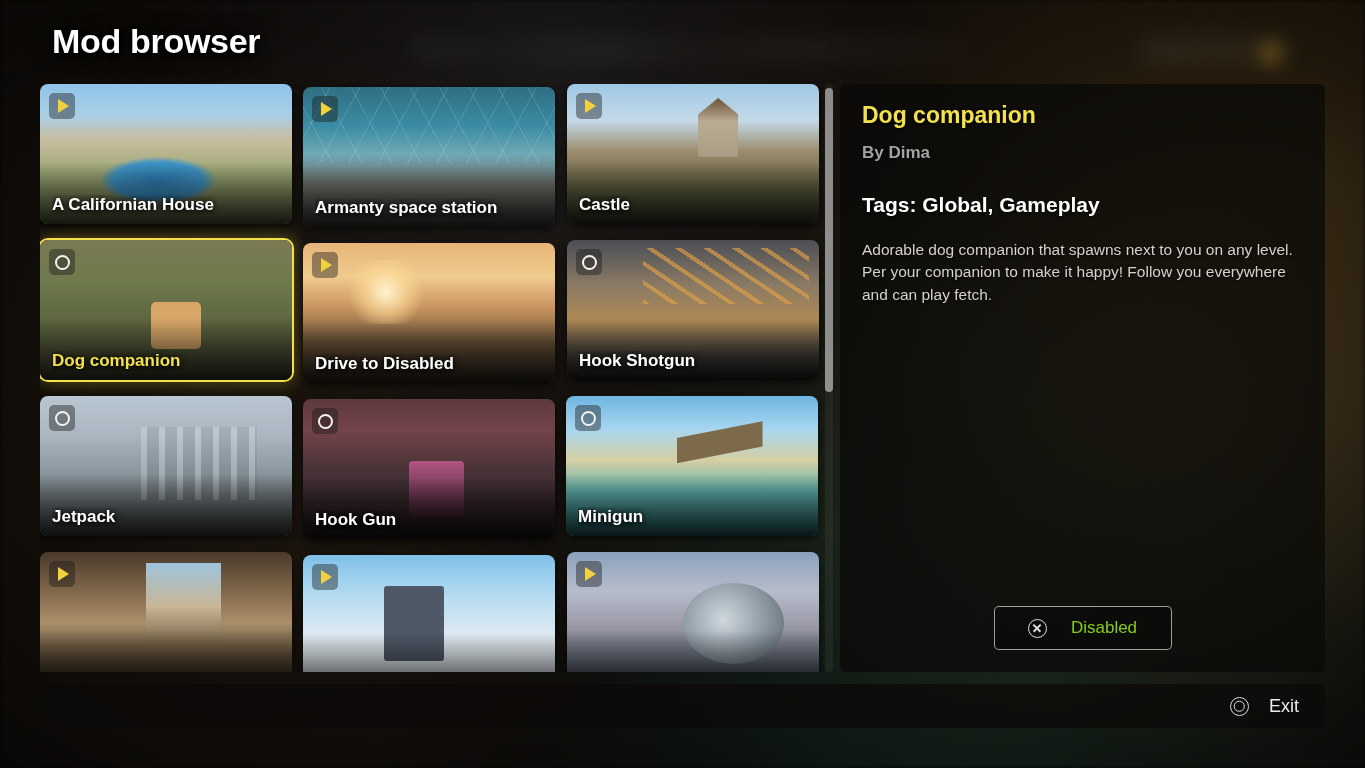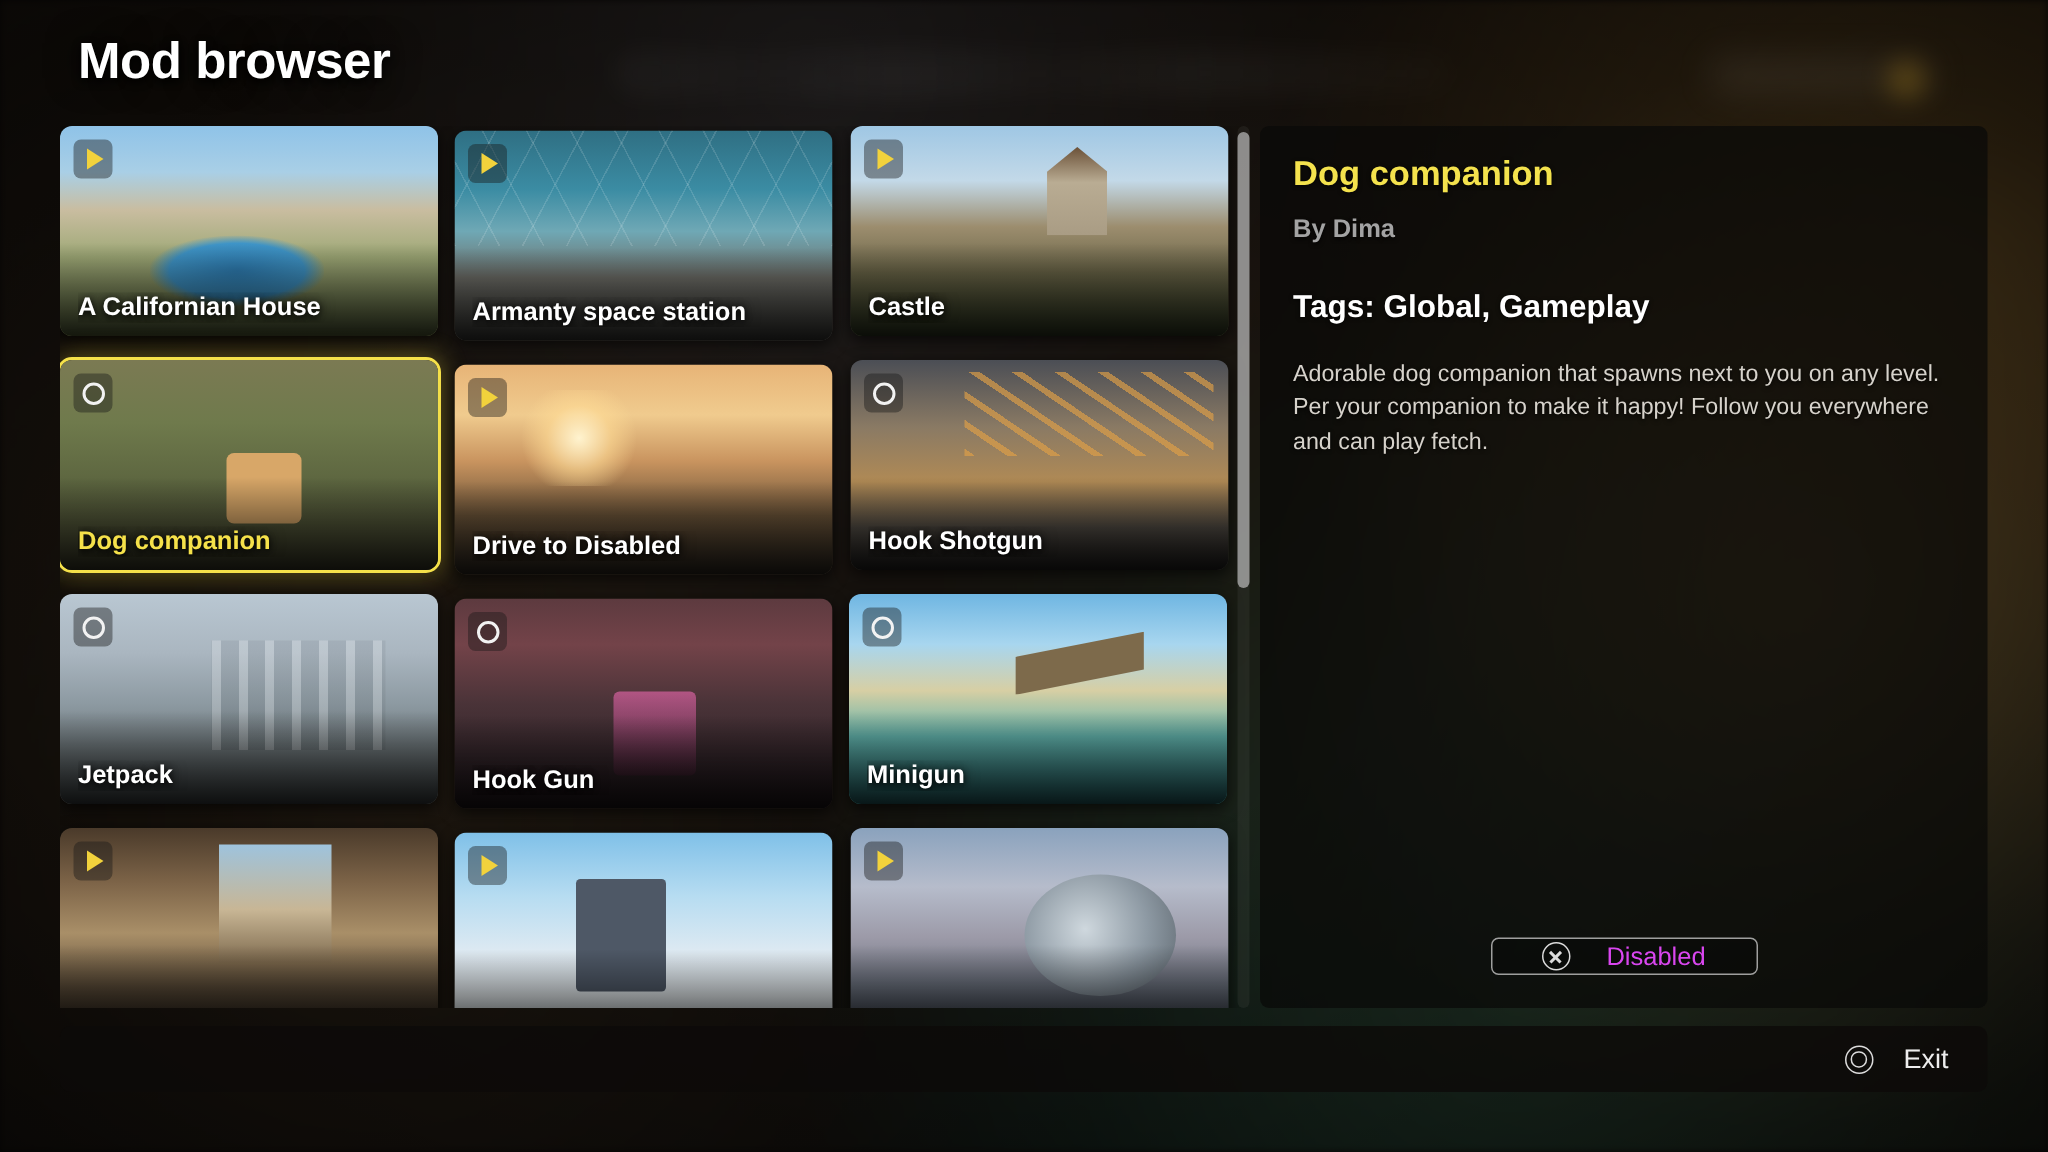--- a/index.html
+++ b/index.html
@@ -269,29 +269,29 @@
   .detail-actions {
     position: absolute;
     left: 0; right: 0;
     bottom: 22px;
     display: flex;
     justify-content: center;
     gap: 14px;
   }
   .action-btn {
     min-width: 178px;
-    height: 25px;
+    height: 44px;
     border: 1px solid rgba(216,216,216,0.72);
     border-radius: 5px;
     background: rgba(0,0,0,0.22);
     display: flex;
     align-items: center;
     justify-content: center;
     gap: 24px;
-    color: #d946ef;
+    color: #84cc16;
     font-size: 17px;
     padding: 0 16px;
   }
   .ps-glyph {
     width: 19px; height: 19px;
     border: 1.6px solid #dcdcdc;
     border-radius: 50%;
     position: relative;
     flex: 0 0 auto;
   }

